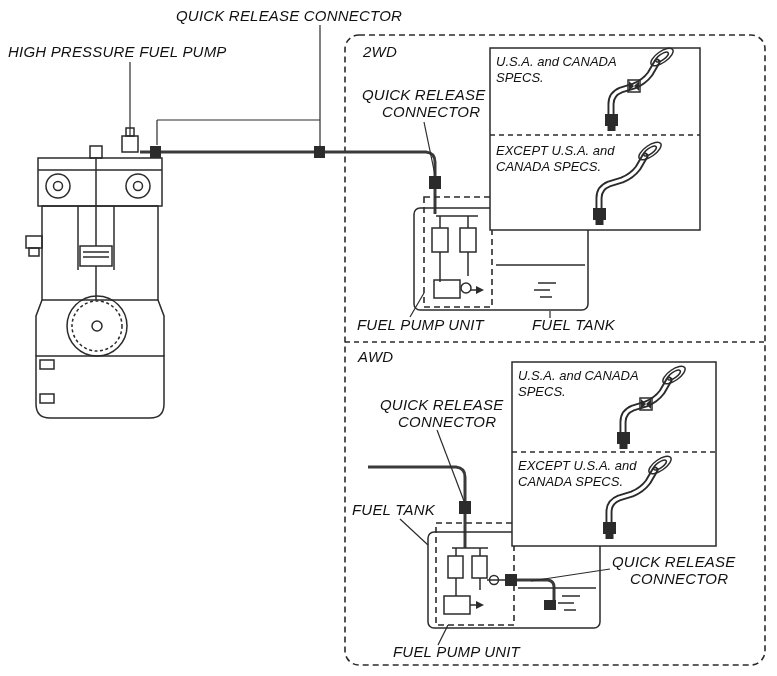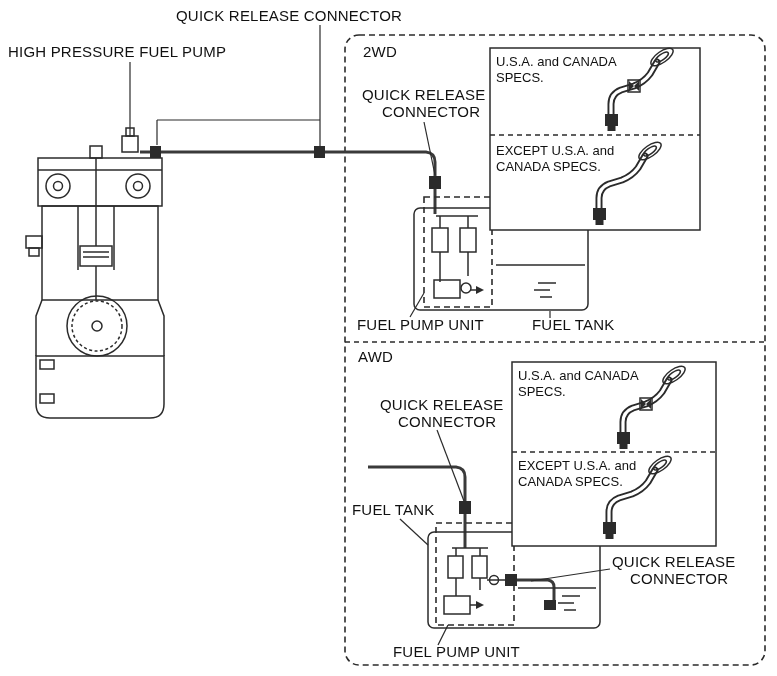--- a/index.html
+++ b/index.html
@@ -2,20 +2,21 @@
 <html><head>
 <meta charset="utf-8">
 <style>
   html,body{margin:0;padding:0;background:#ffffff;}
   .canvas{
     position:relative;
     width:777px;height:676px;
     background:#ffffff;
     font-family:"Liberation Sans", sans-serif;
     overflow:hidden;
+    font-style:italic;
   }
   svg text{
     font-family:"Liberation Sans", sans-serif;
     fill:#111111;
   }
   .lbl   {font-size:15px; letter-spacing:0.2px;}
   .lbl-sm{font-size:13px;}
   .thin  {stroke:#2b2b2b; stroke-width:1.5; fill:none;}
   .leader{stroke:#2b2b2b; stroke-width:1.2; fill:none;}
   .fuel  {stroke:#3a3a3a; stroke-width:3;   fill:none;}

